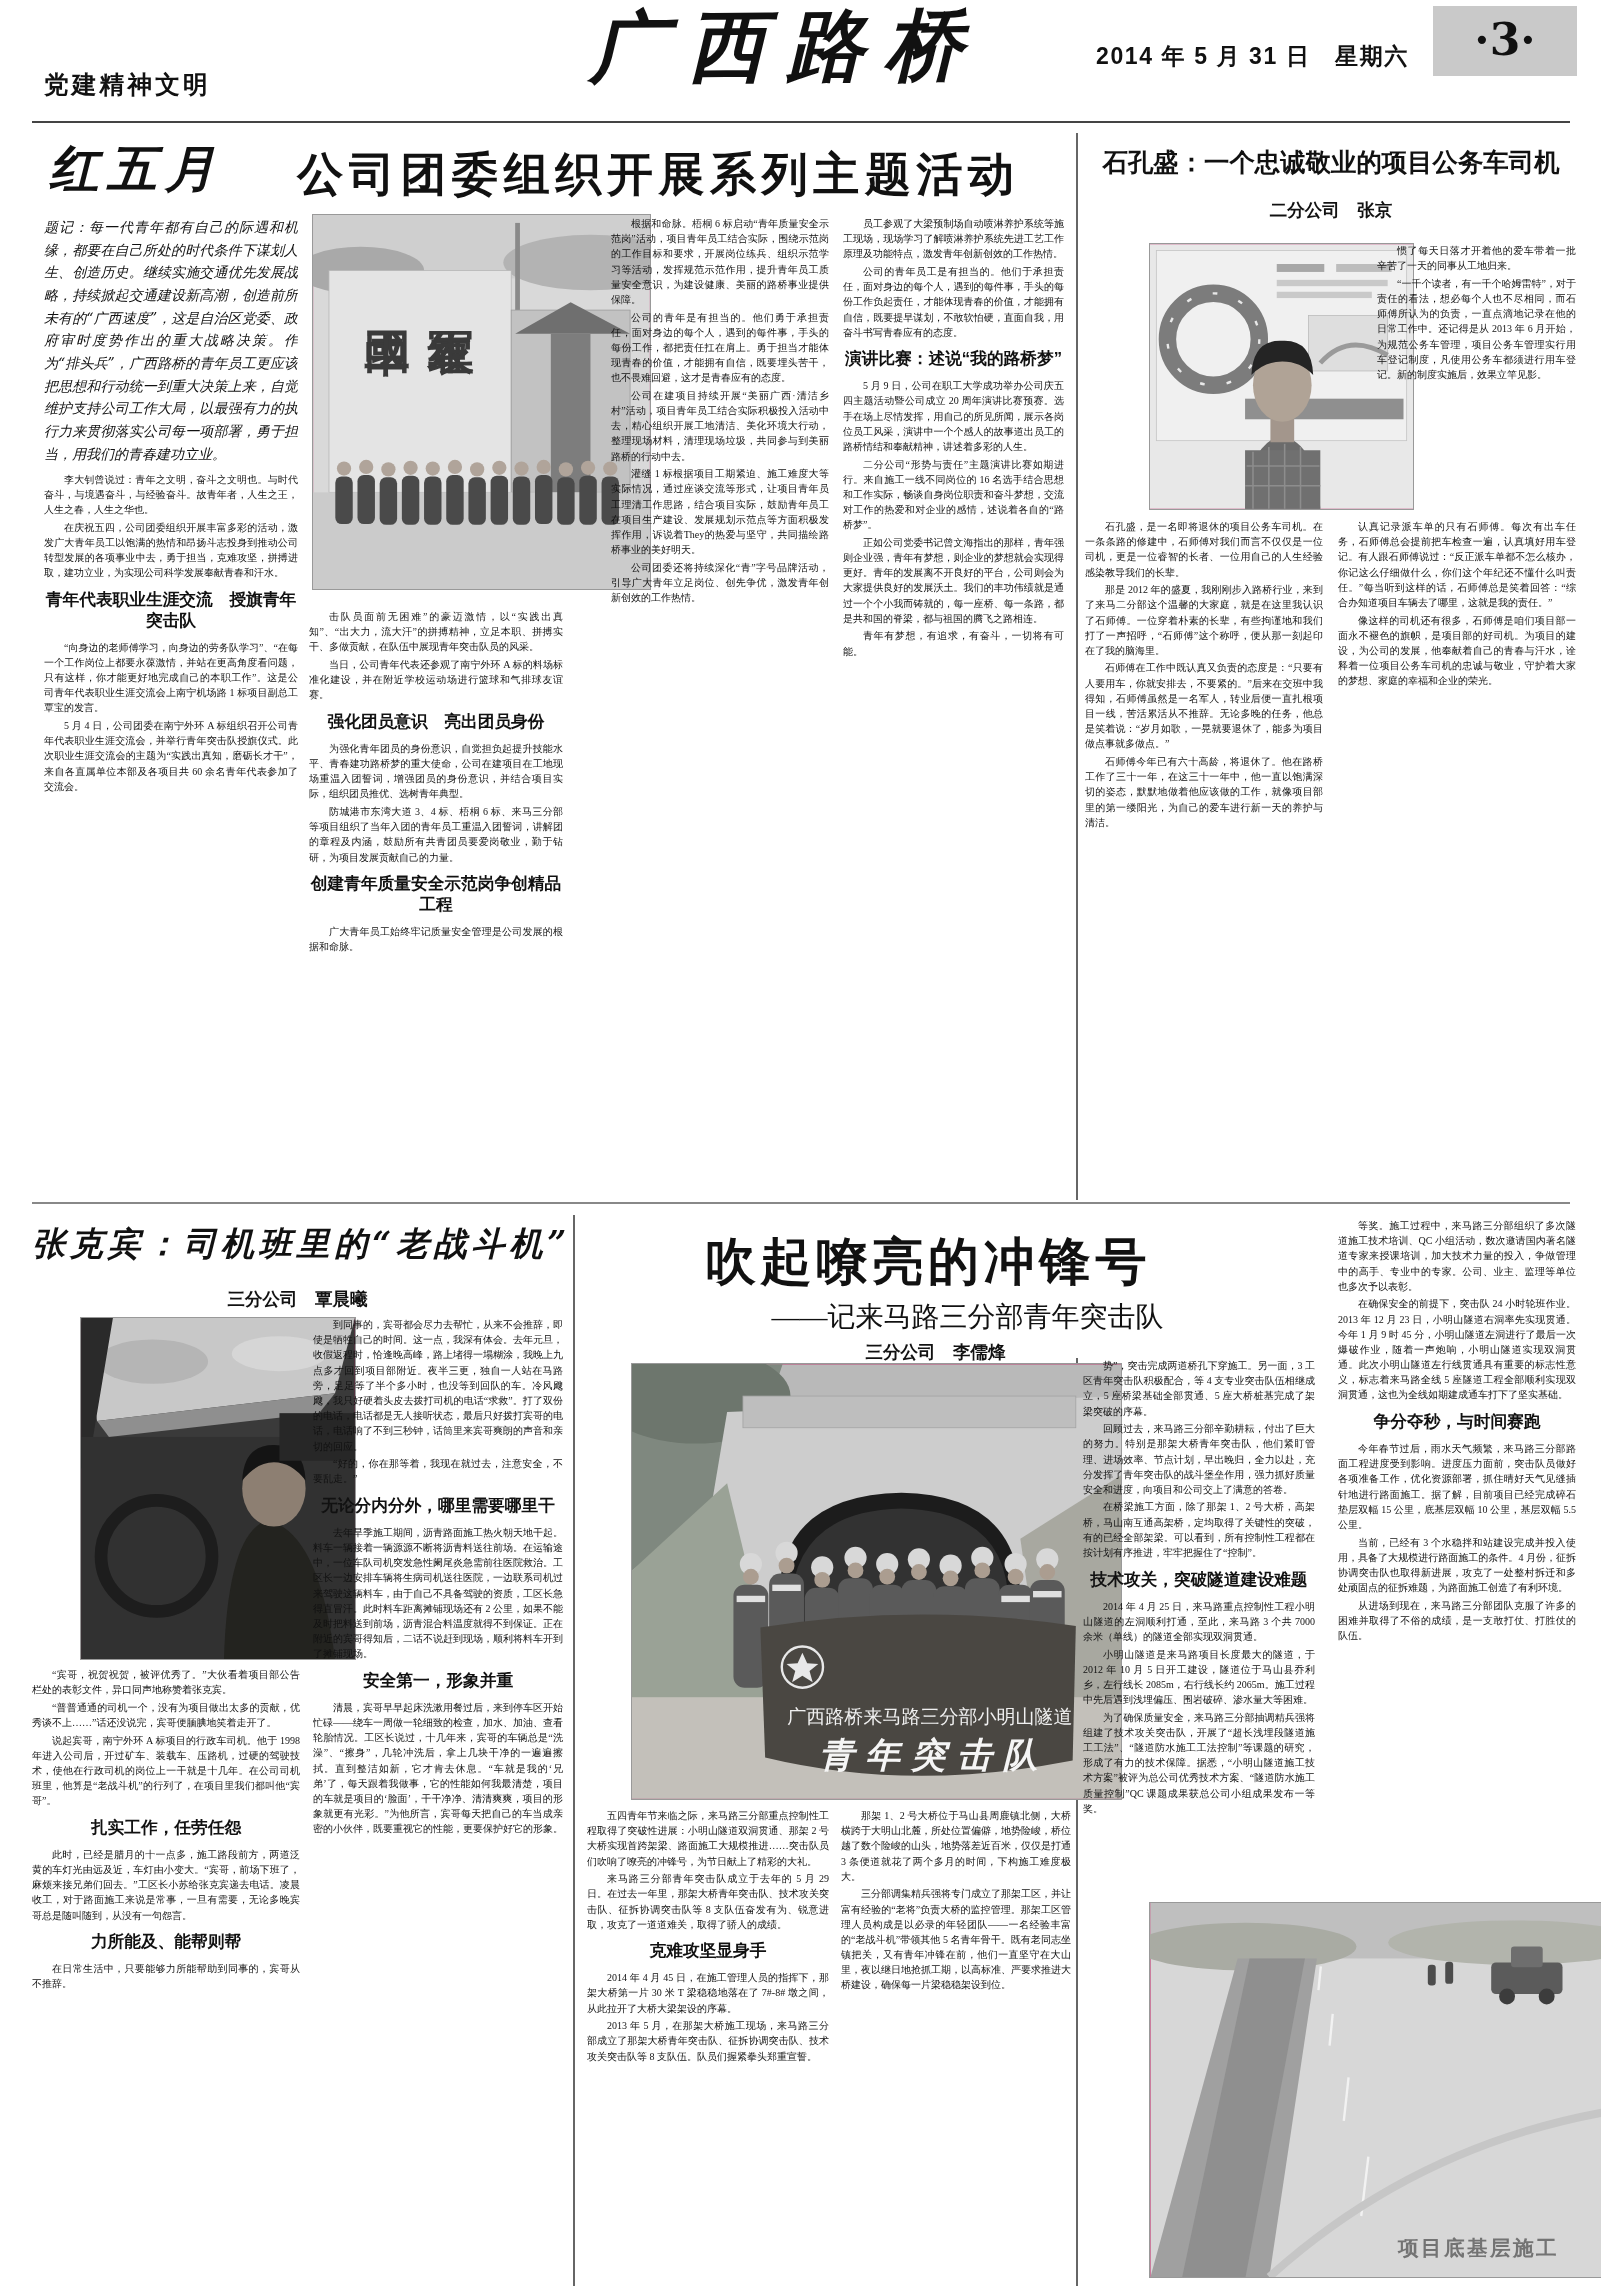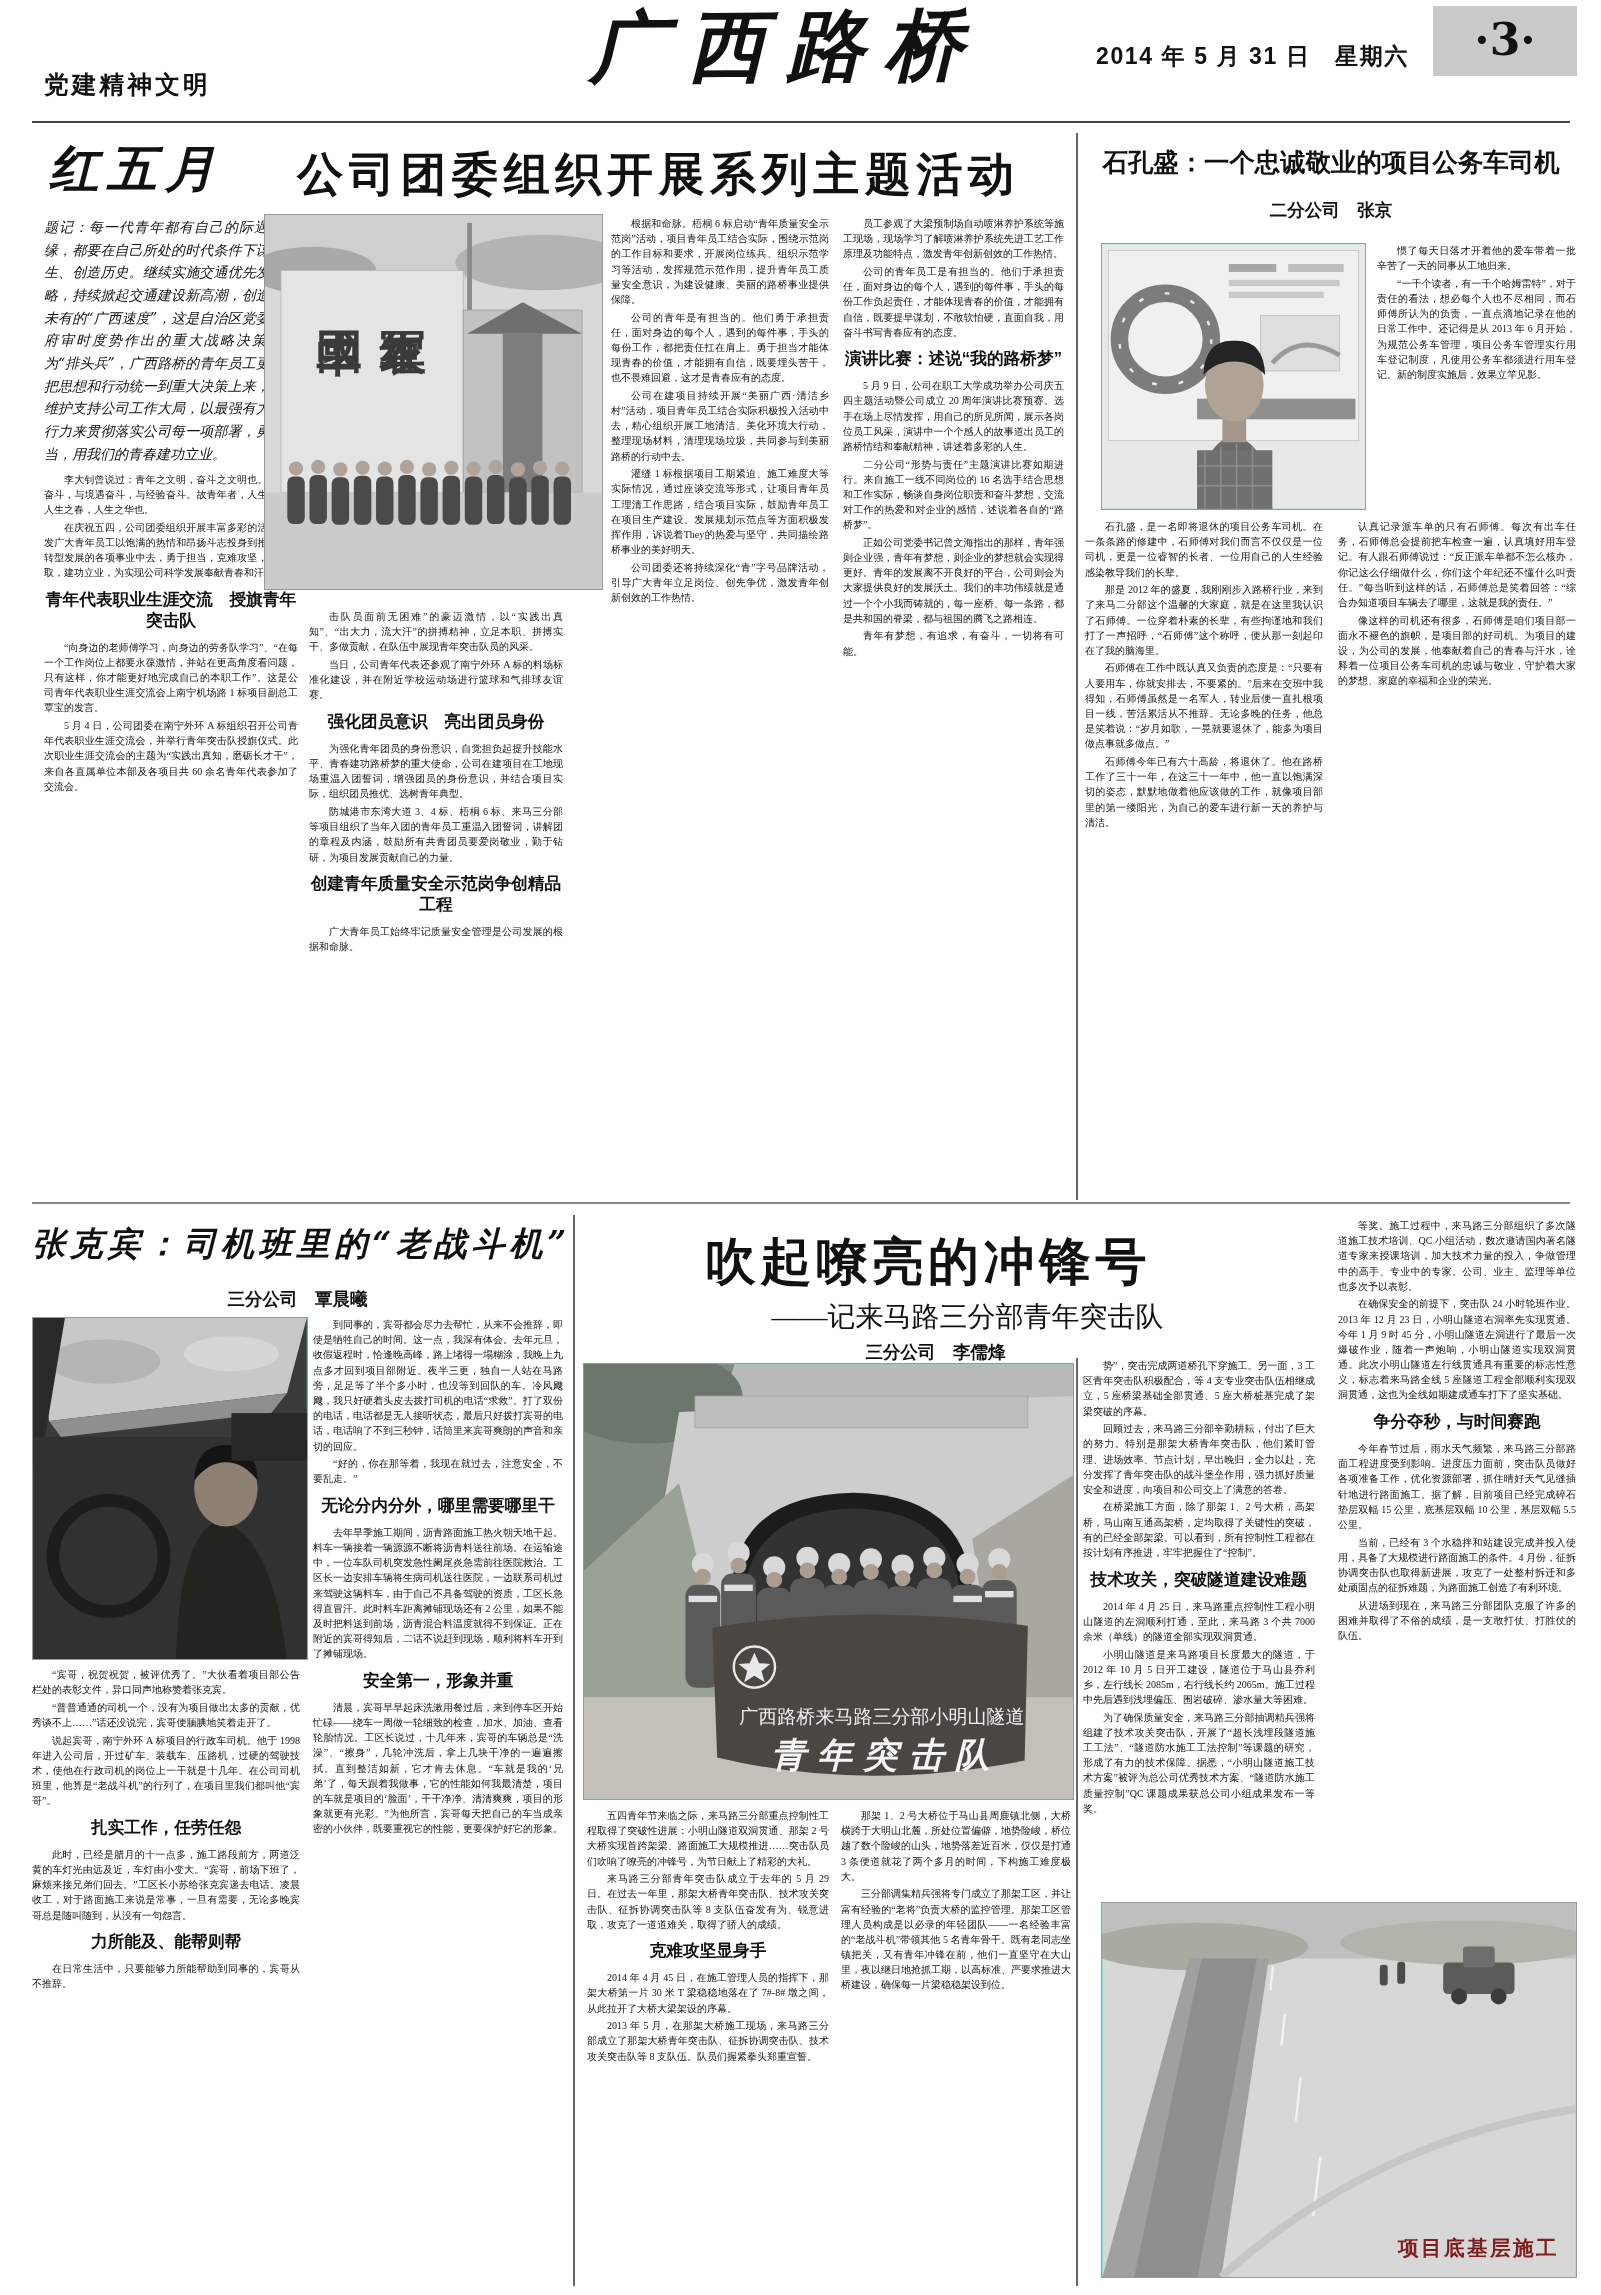--- a/index.html
+++ b/index.html
@@ -21,23 +21,23 @@
   .serifhead{font-family:"Liberation Serif",serif;font-weight:bold;white-space:nowrap;text-align:center;}
   .kaihead{font-family:"DejaVu Serif",serif;font-weight:bold;font-style:italic;white-space:nowrap;
            text-align:center;letter-spacing:4.8px;}
   .byline{font-family:"Liberation Sans",sans-serif;font-weight:bold;font-size:17.5px;text-align:center;}
   .col{overflow:hidden;}
   .col .p{margin:0 0 2.4px 0;font-size:10px;line-height:1.52;text-align:justify;text-indent:2em;}
   .col .kai{margin:0 0 6.3px 0;font-size:14px;line-height:1.62;text-align:justify;
             font-style:italic;font-family:"DejaVu Serif",serif;}
   .col .sub{font-family:"Liberation Sans",sans-serif;font-weight:bold;font-size:16.7px;
             text-align:center;margin:9.5px 0 8px 0;line-height:1.25;}
-  .photo{border:0.8px solid #999;background:#5eead4;}
+  .photo{border:0.8px solid #999;background:#be185d;margin-left:48px;}
   .caption-overlay{font-family:"Liberation Sans",sans-serif;font-weight:bold;font-size:20.6px;
-                   color:#7f1d1d;letter-spacing:2.4px;}
+                   color:#737373;letter-spacing:2.4px;}
 </style>
 </head>
 <body>
 
 <div class="page">
 
   <div class="abs sec-label" style="left:44px;top:68px;">党建精神文明</div>
   <div class="abs masthead" style="left:589px;top:-4.8px;">广西路桥</div>
   <div class="abs date" style="left:1096px;top:41px;">2014 年 5 月 31 日　星期六</div>
   <div class="abs pagenum" style="left:1433px;top:6.3px;width:144px;height:70px;">·3·</div>

